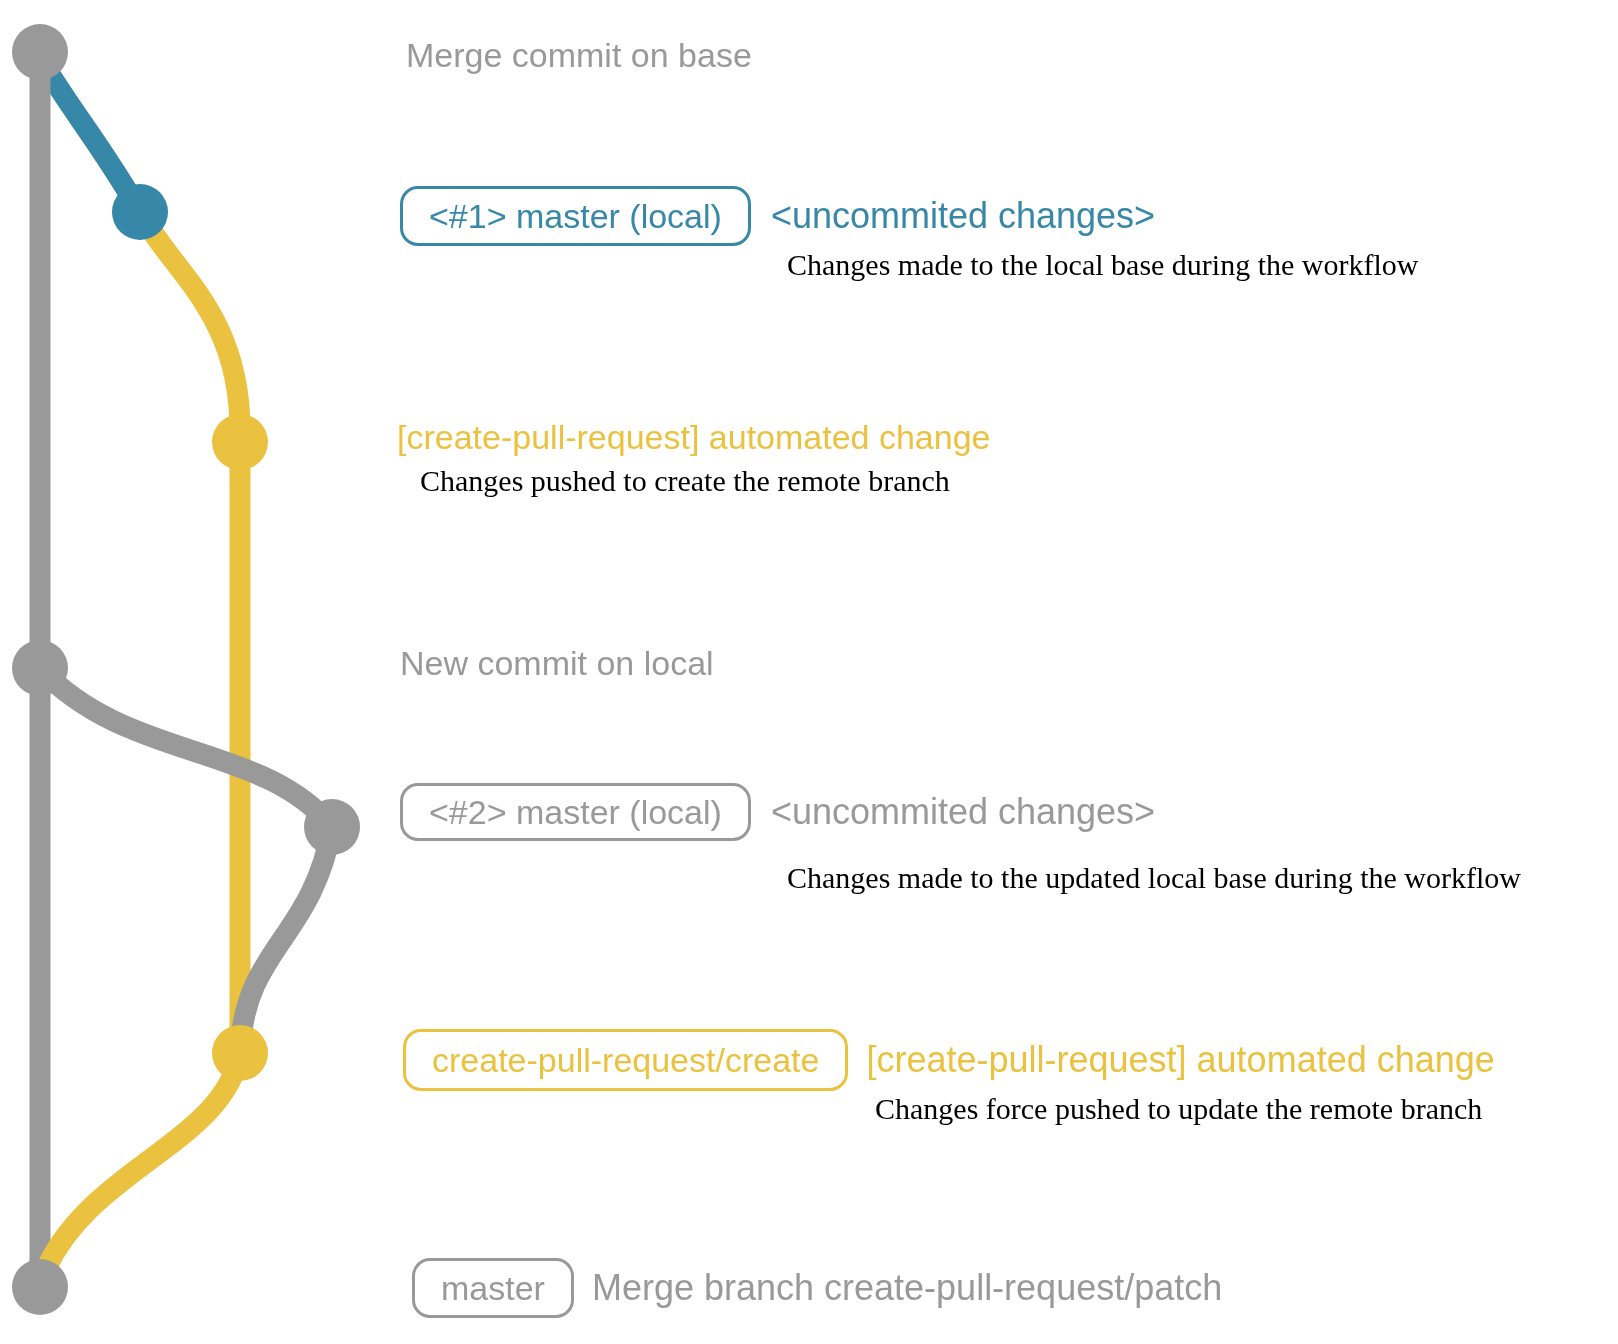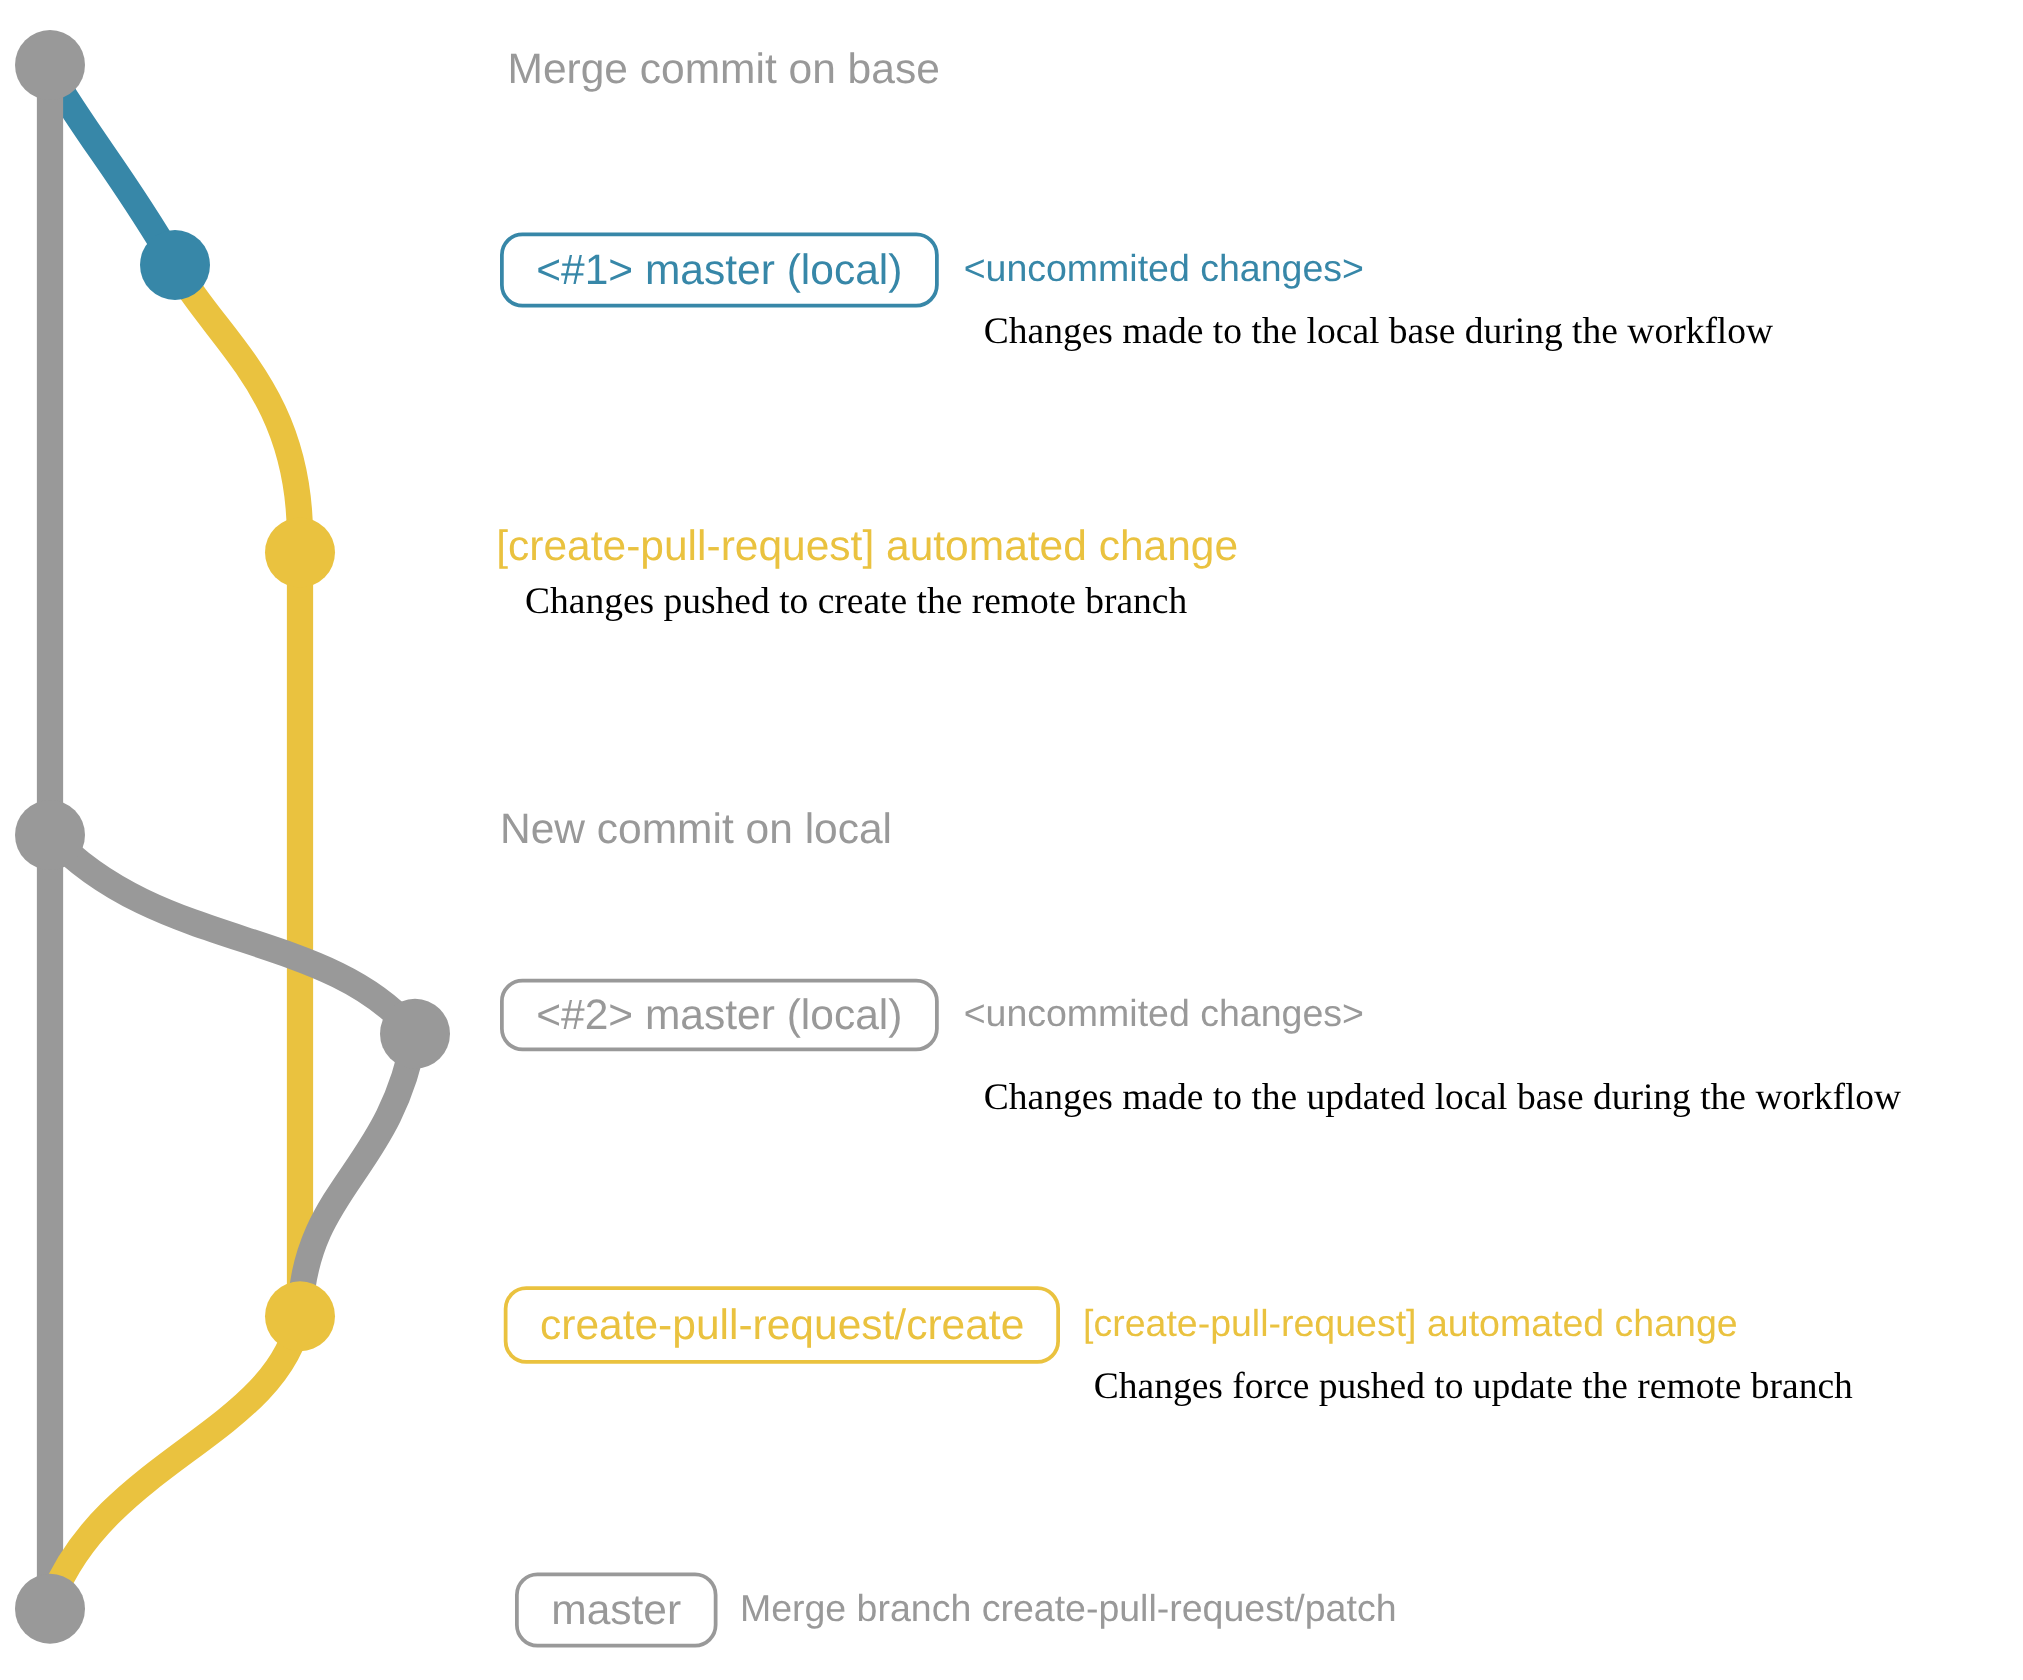--- a/index.html
+++ b/index.html
@@ -18,21 +18,21 @@
 
   .caption{position:absolute;font-size:34px;color:var(--gray);white-space:nowrap;}
   .row{position:absolute;display:flex;align-items:center;white-space:nowrap;}
   .badge{
     display:flex;align-items:center;border:3px solid;border-radius:18px;
     padding:4px 26px;font-size:34px;height:100%;
   }
   .badge.c-blue{border-color:var(--blue);color:var(--blue);}
   .badge.c-gray{border-color:var(--gray);color:var(--gray);}
   .badge.c-yellow{border-color:var(--yellow);color:var(--yellow);}
-  .lbl{font-size:30px;}
+  .lbl{font-size:36px;}
   .lbl.c-blue{color:var(--blue);} .lbl.c-gray{color:var(--gray);} .lbl.c-yellow{color:var(--yellow);}
   .desc{
     position:absolute;font-family:"Liberation Serif",serif;font-size:30px;
     color:var(--ink);white-space:nowrap;
   }
   .standalone{position:absolute;font-size:34px;white-space:nowrap;}
 </style>
 </head>
 <body>
 

